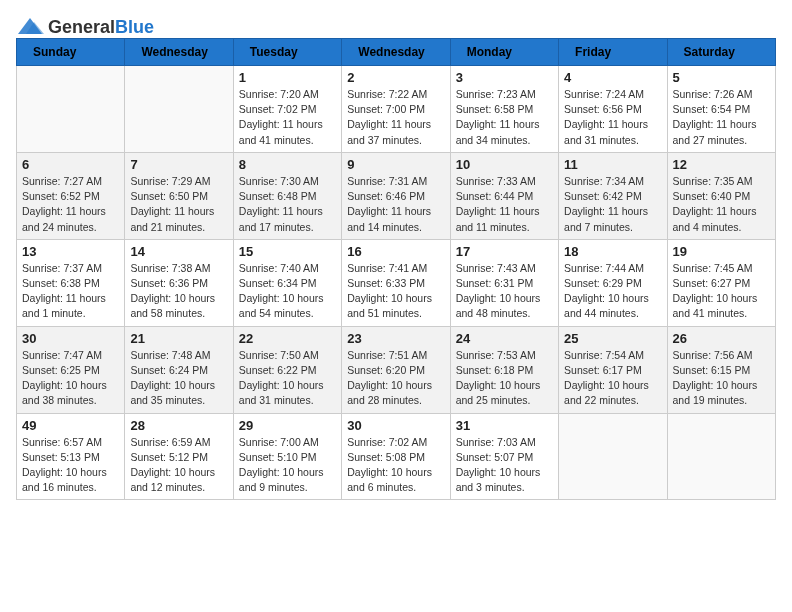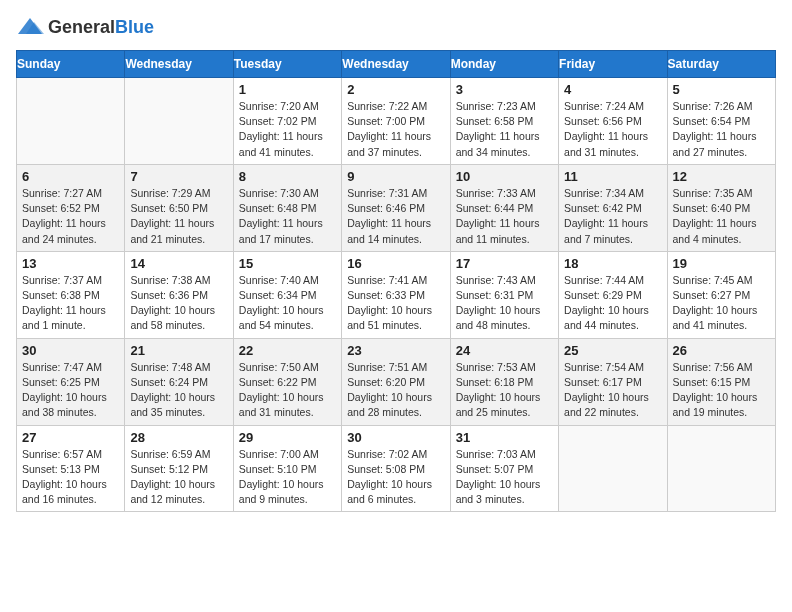--- a/index.html
+++ b/index.html
@@ -7,21 +7,20 @@
       font-family: Arial, sans-serif;
       background: #fff;
       width: 792px;
       min-height: 612px;
       padding: 16px;
     }
     .header {
       display: flex;
       justify-content: space-between;
       align-items: flex-start;
-      margin-bottom: 12px;
     }
     .logo {
       display: flex;
       align-items: center;
       gap: 4px;
     }
     .logo-icon {
       width: 28px;
       height: 22px;
     }
@@ -37,22 +36,22 @@
       font-size: 16px;
       color: #444;
     }
     .calendar {
       width: 100%;
       border-collapse: collapse;
       font-size: 11px;
     }
     .calendar th {
       background-color: #2277cc;
-      color: #ffffff;
-      padding: 6px 0;
+      color: #000000;
+      padding: 6px 16px;
       text-align: left;
       font-size: 12px;
       font-weight: bold;
       border: 1px solid #1a5fa8;
     }
     .calendar td {
       border: 1px solid #ccc;
       vertical-align: top;
       padding: 4px 5px;
       width: calc(100%/7);
@@ -216,21 +215,21 @@
           <div class="day-num">25</div>
           <div class="day-info">Sunrise: 7:54 AM<br>Sunset: 6:17 PM<br>Daylight: 10 hours and 22 minutes.</div>
         </td>
         <td>
           <div class="day-num">26</div>
           <div class="day-info">Sunrise: 7:56 AM<br>Sunset: 6:15 PM<br>Daylight: 10 hours and 19 minutes.</div>
         </td>
       </tr>
       <tr>
         <td>
-          <div class="day-num">27</div>
+          <div class="day-num">49</div>
           <div class="day-info">Sunrise: 6:57 AM<br>Sunset: 5:13 PM<br>Daylight: 10 hours and 16 minutes.</div>
         </td>
         <td>
           <div class="day-num">28</div>
           <div class="day-info">Sunrise: 6:59 AM<br>Sunset: 5:12 PM<br>Daylight: 10 hours and 12 minutes.</div>
         </td>
         <td>
           <div class="day-num">29</div>
           <div class="day-info">Sunrise: 7:00 AM<br>Sunset: 5:10 PM<br>Daylight: 10 hours and 9 minutes.</div>
         </td>

